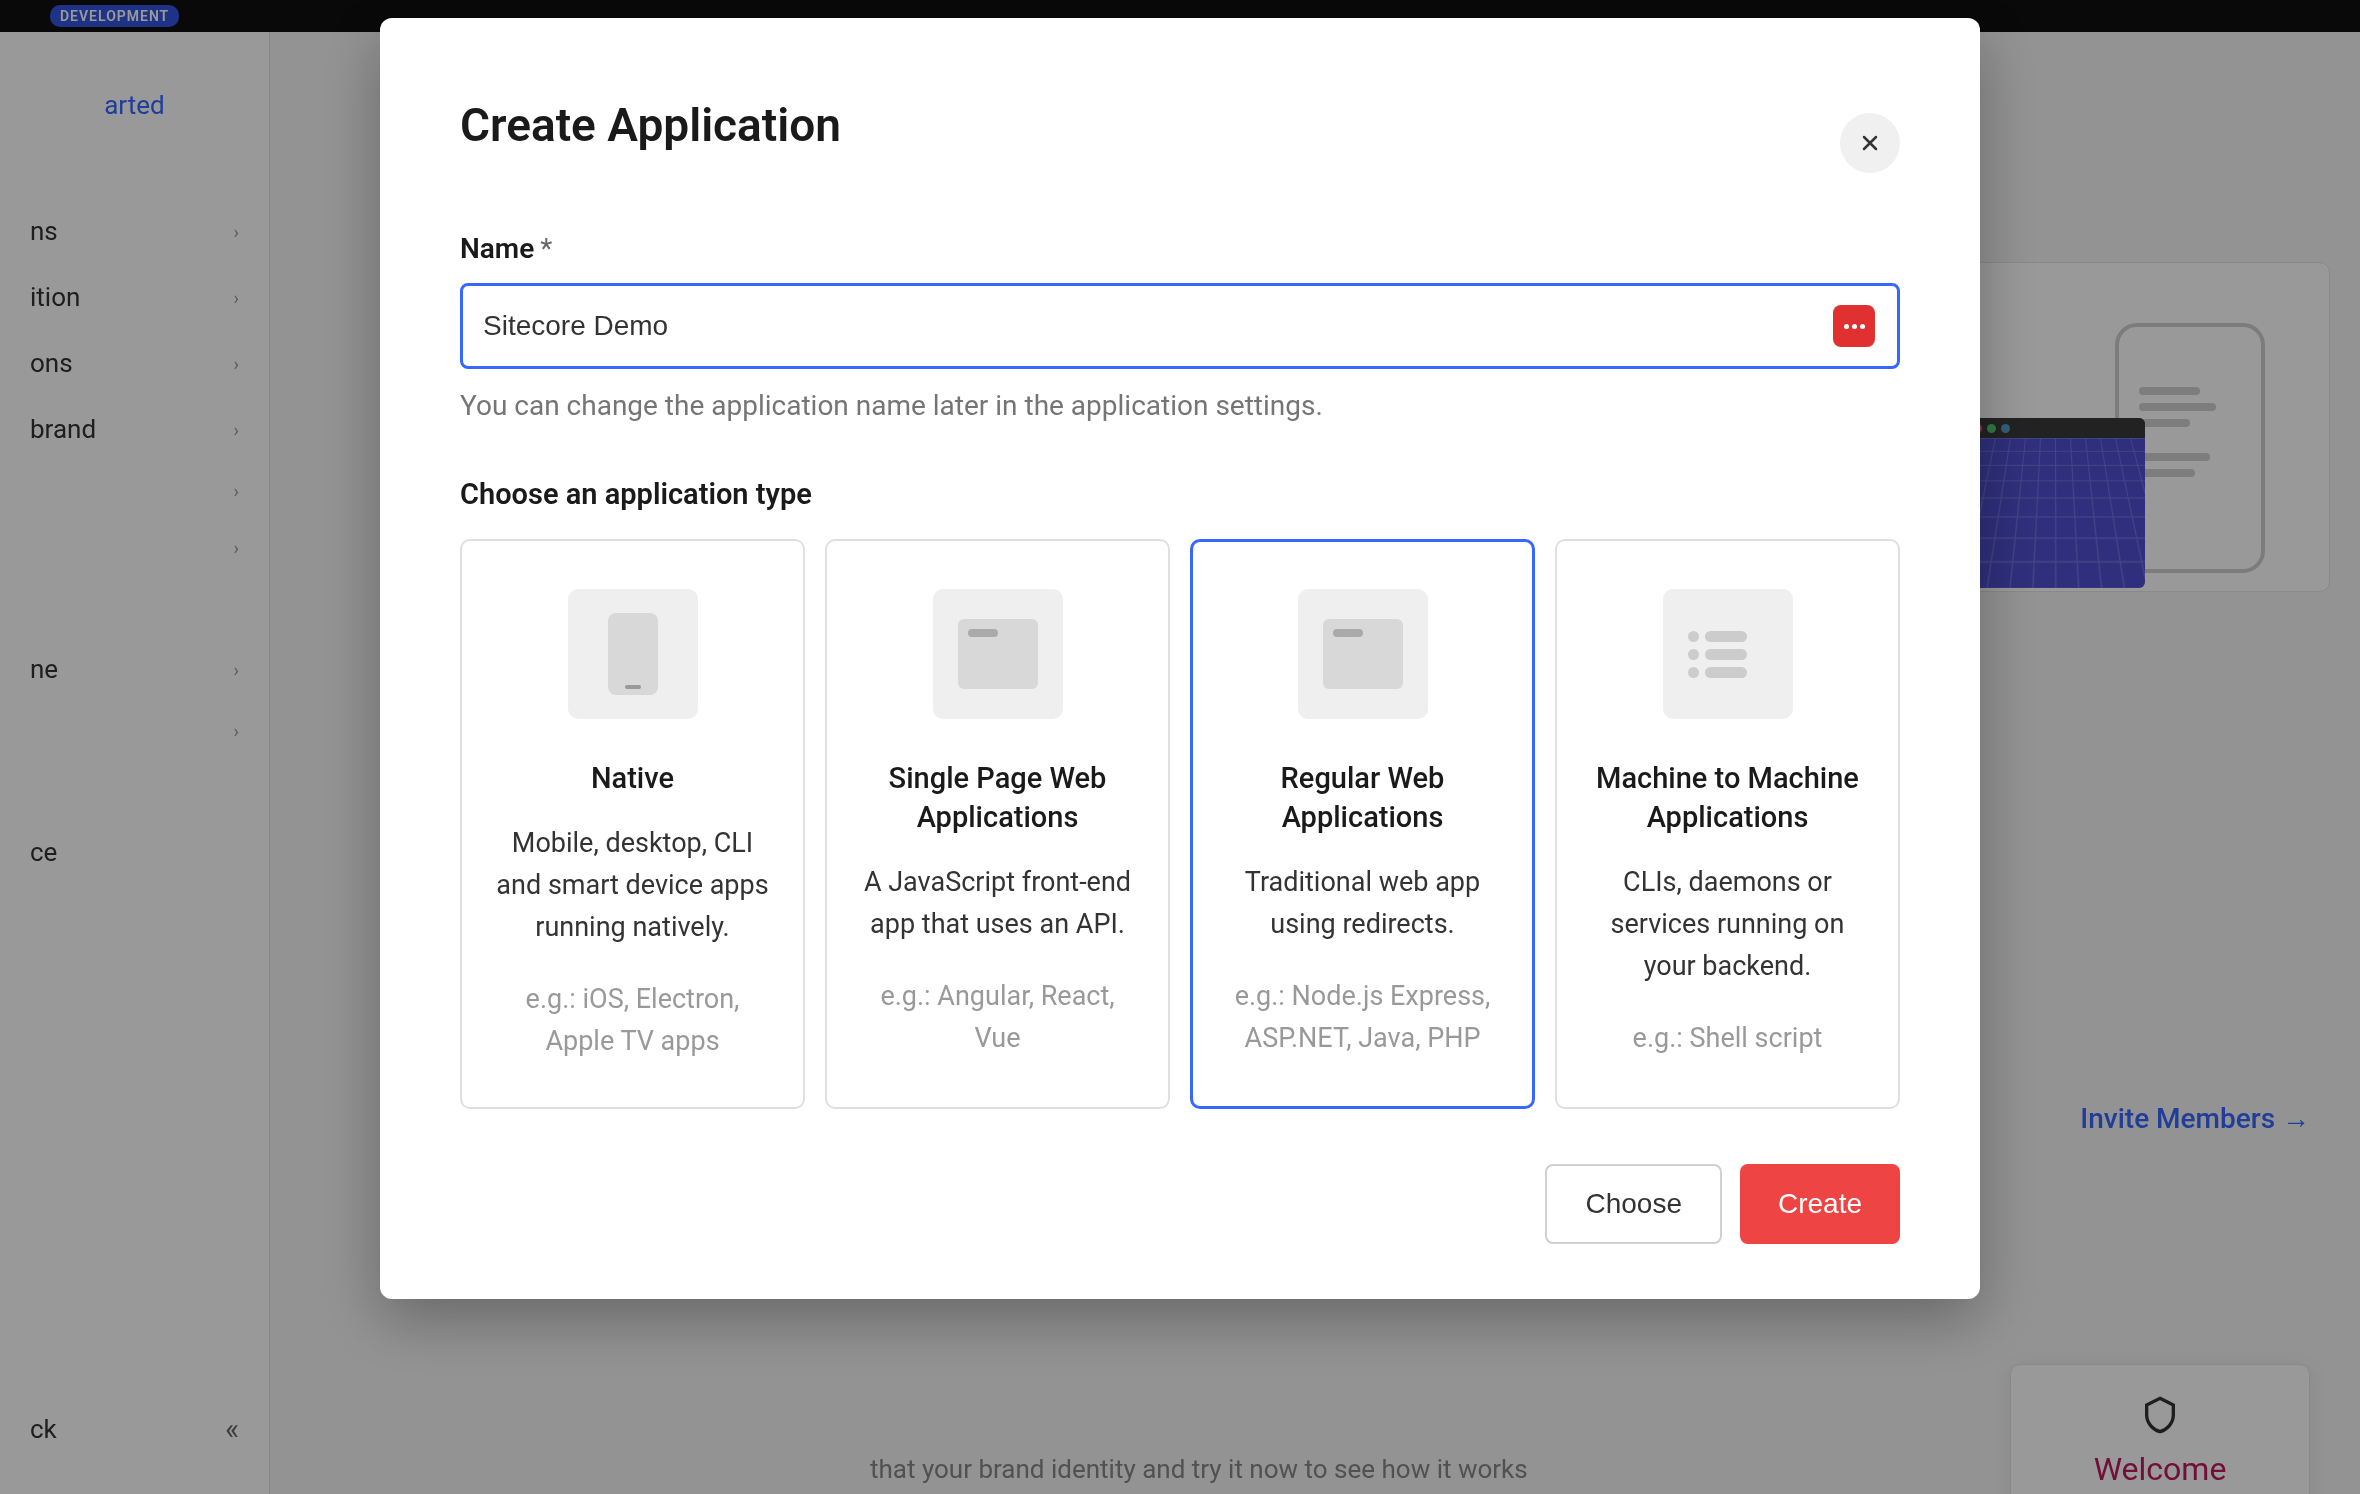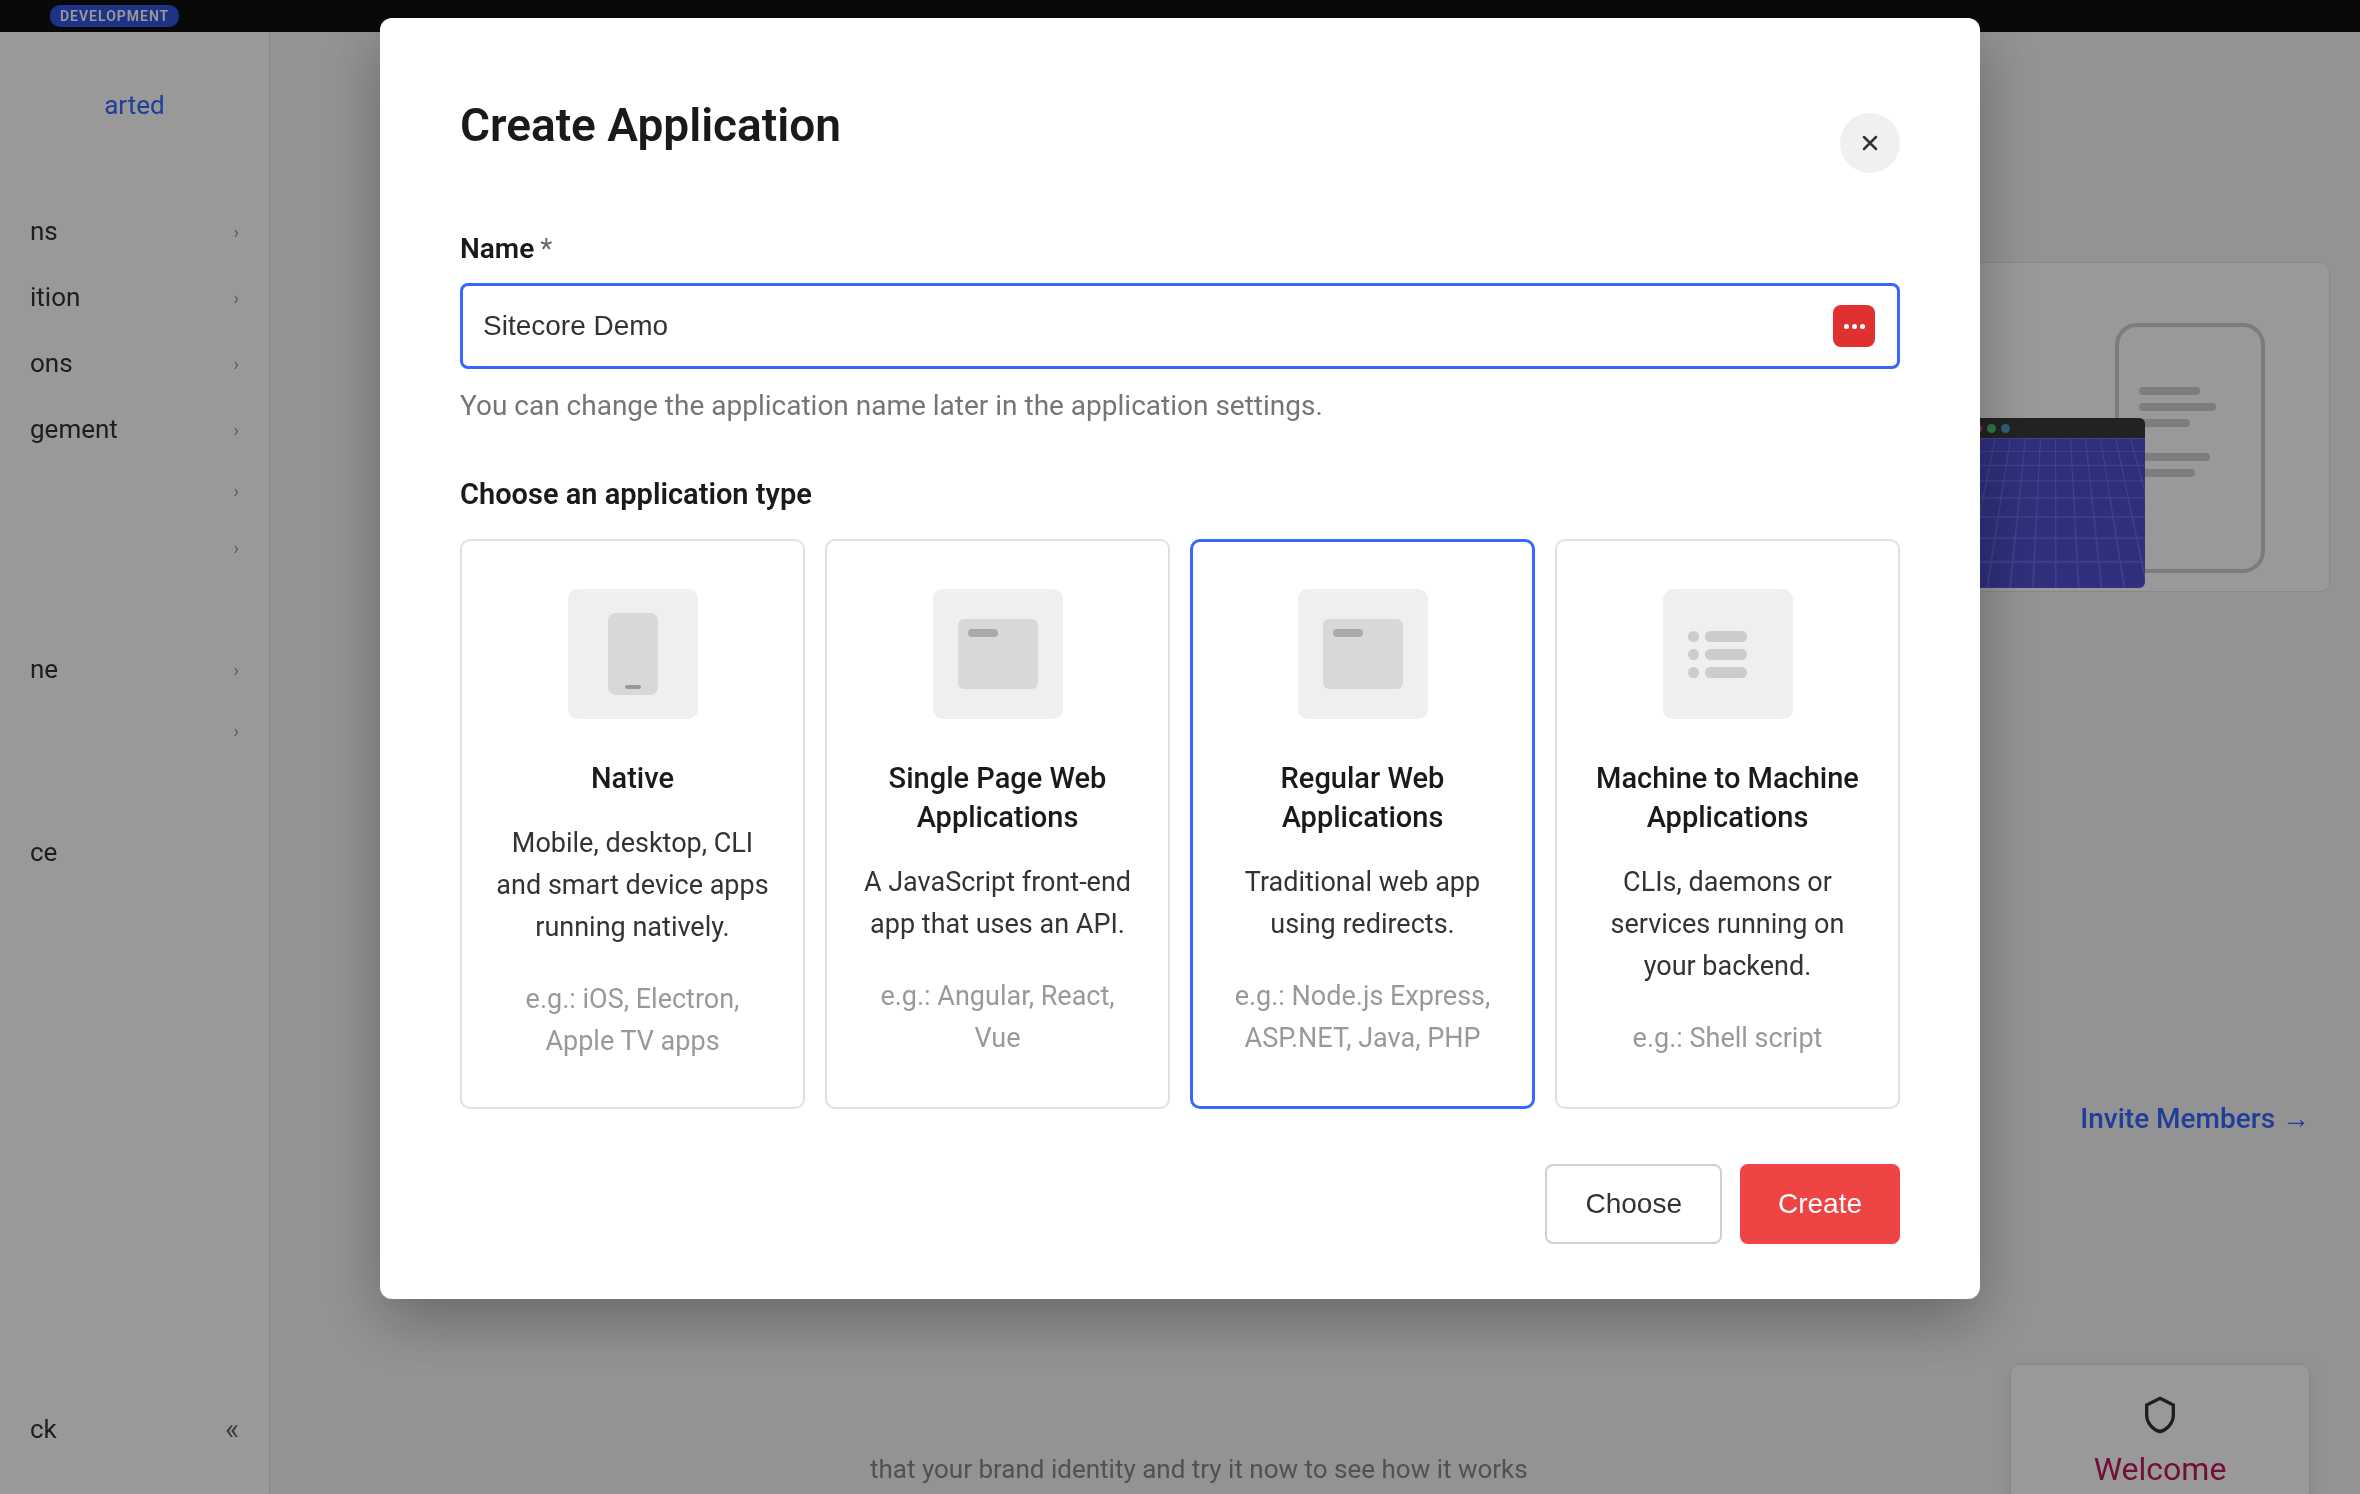--- a/index.html
+++ b/index.html
@@ -461,21 +461,21 @@
       </div>
     <div class="bg-sidebar-item">
         <span>ition</span>
         <span class="bg-sidebar-chevron">›</span>
       </div>
     <div class="bg-sidebar-item">
         <span>ons</span>
         <span class="bg-sidebar-chevron">›</span>
       </div>
     <div class="bg-sidebar-item">
-        <span>gement</span>
+        <span>brand</span>
         <span class="bg-sidebar-chevron">›</span>
       </div>
     <div class="bg-sidebar-item">
         <span></span>
         <span class="bg-sidebar-chevron">›</span>
       </div>
     <div class="bg-sidebar-item">
         <span></span>
         <span class="bg-sidebar-chevron">›</span>
       </div>

